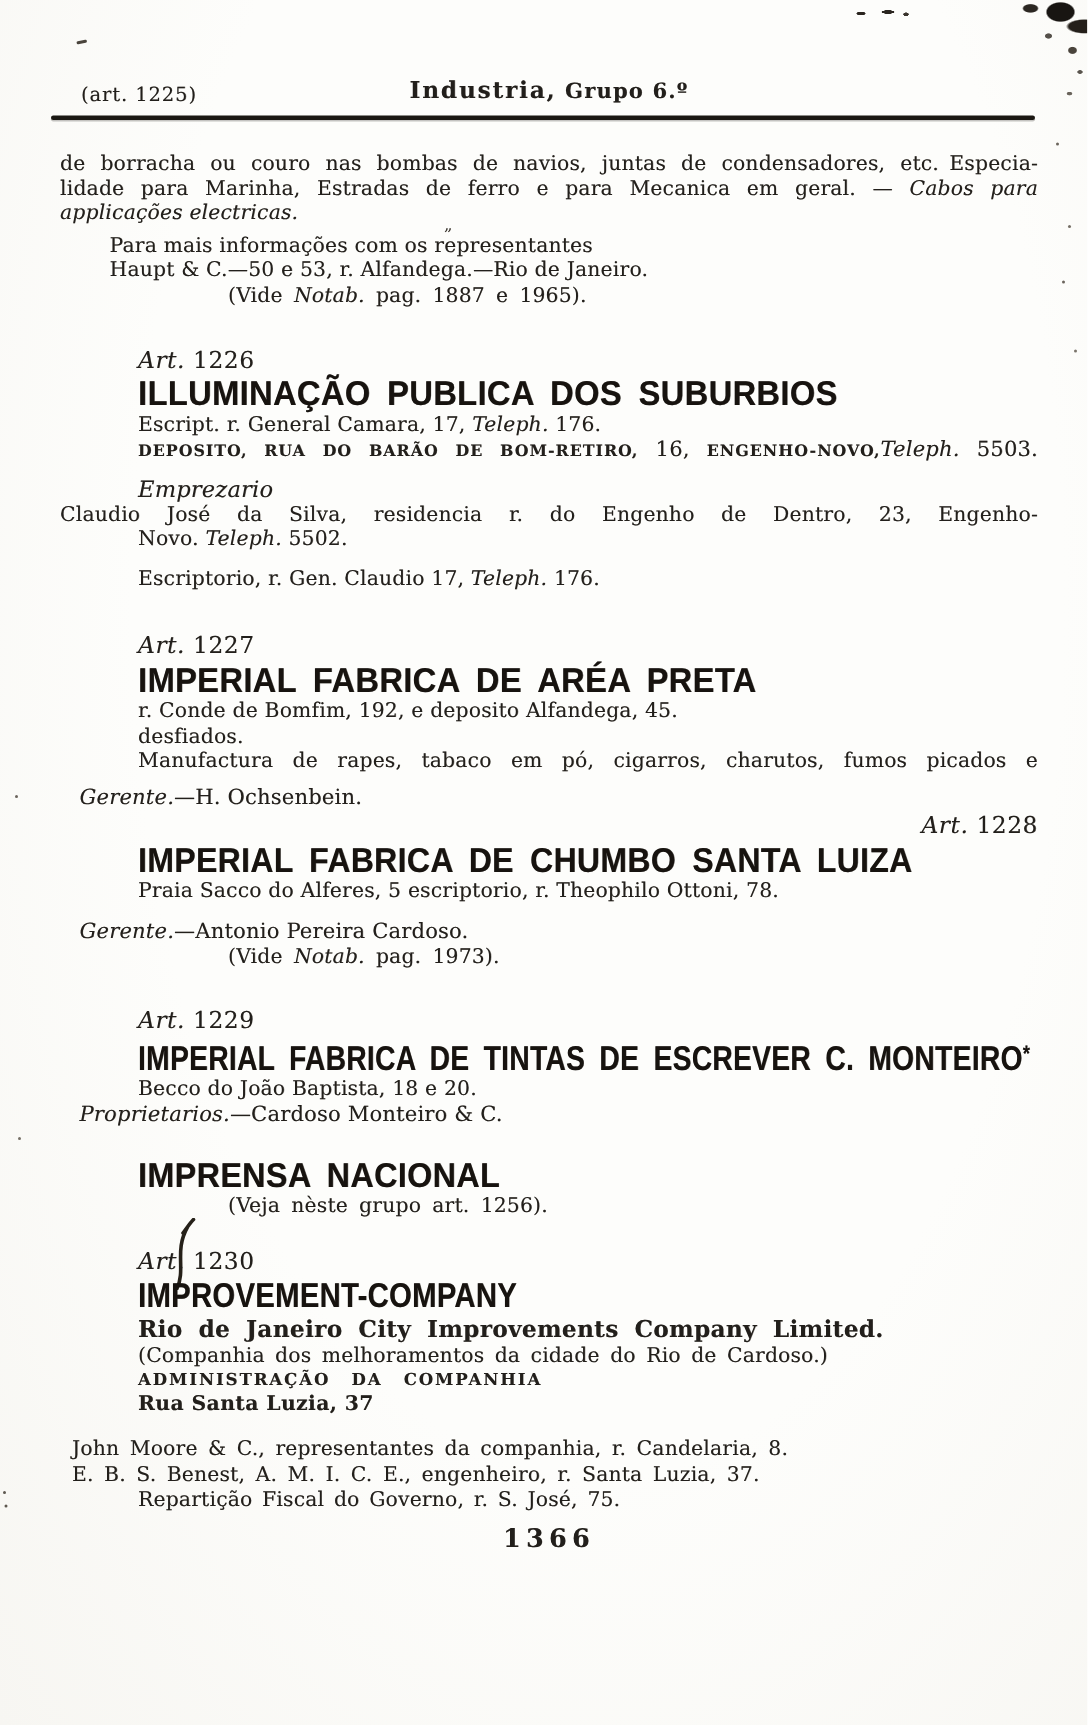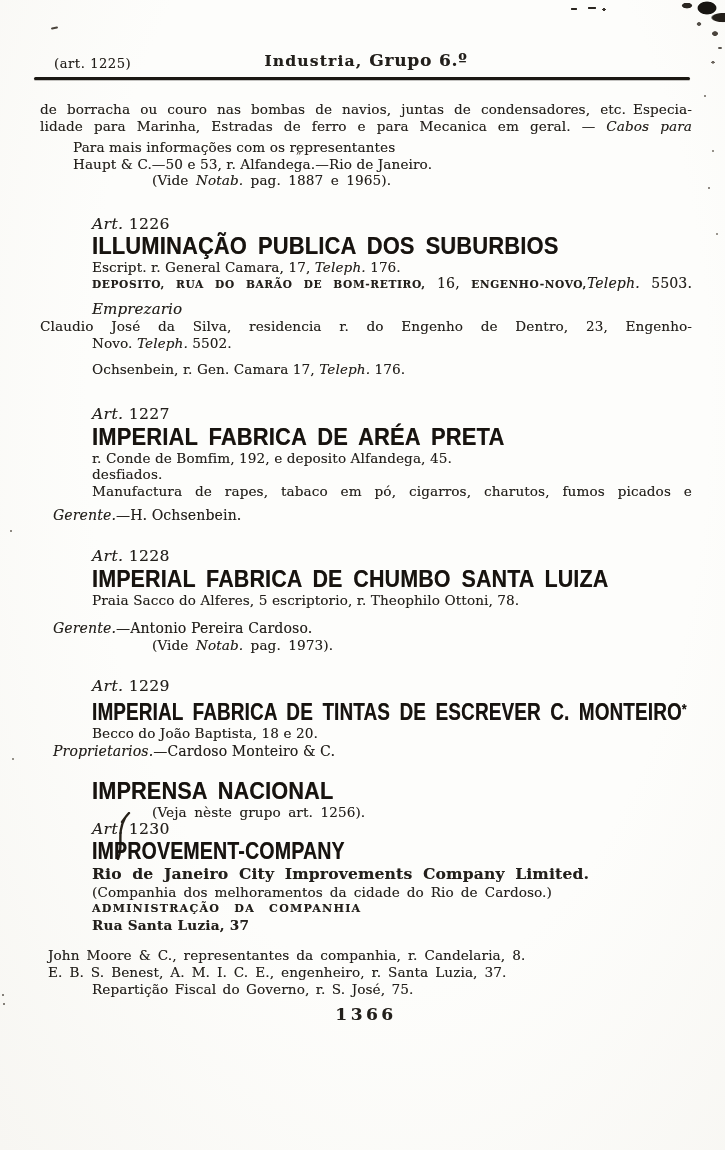--- a/index.html
+++ b/index.html
@@ -13,21 +13,21 @@
   }
   .content {
     position:absolute; left:40px; top:52px; width:652px;
     font-size:13.5px; line-height:16.5px; letter-spacing:0.15px;
     text-shadow:0.2px 0.2px 0.3px rgba(35,28,20,0.45);
   }
   .hdr { position:relative; height:22px; font-size:13px; }
   .hdr-left { position:absolute; left:14px; top:4px; letter-spacing:0.6px; }
   .hdr-center { position:absolute; left:0; width:100%; top:0; text-align:center; }
   .hdr-main { font-weight:bold; font-size:15.5px; letter-spacing:1.2px; }
-  .hdr-sub { font-weight:bold; font-size:17px; letter-spacing:0.8px; }
+  .hdr-sub { font-weight:bold; font-size:14px; letter-spacing:0.8px; }
   .rule { margin:3px 0 0 -6px; width:656px; height:3px; background:#1b1813; border-radius:1.5px; box-shadow:0 1px 0 rgba(27,24,19,0.25); }
   .j { text-align:justify; text-align-last:justify; }
   .i1 { margin-left:33px; }
   .i2 { margin-left:52px; }
   .i3 { margin-left:112px; }
   .hang { margin-left:13px; }
   .it { font-style:italic; }
   .b { font-weight:normal; }
   .sc { font-size:10.5px; font-weight:bold; letter-spacing:0.7px; }
   .artlbl { margin-left:52px; font-size:15.5px; line-height:18px; letter-spacing:0.4px; }
@@ -93,67 +93,68 @@
 
     <div class="hdr">
       <span class="hdr-left">(art. 1225)</span>
       <span class="hdr-center"><span class="hdr-main">Industria,</span><span class="hdr-sub"> Grupo 6.º</span></span>
     </div>
     <div class="rule"></div>
 
     <div style="margin-top:21px;">
       <div class="j">de borracha ou couro nas bombas de navios, juntas de condensadores, etc. Especia-</div>
       <div class="j"><span>lidade para Marinha, Estradas de ferro e para Mecanica em geral. — </span><span class="it">Cabos para</span></div>
+      <div class="it">applicações electricas.</div>
     </div>
     <div class="i1" style="margin-top:5px;">Para mais informações com os representantes</div>
     <div class="i1">Haupt &amp; C.—50 e 53, r. Alfandega.—Rio de Janeiro.</div>
     <div class="i3 vide"><span>(Vide </span><span class="it">Notab.</span><span> pag. 1887 e 1965).</span></div>
 
     <div>
       <div class="artlbl" style="margin-top:26px;"><span class="it">Art.</span><span> 1226</span></div>
       <div class="bigh" style="--sx:0.95; margin-top:1px;">ILLUMINAÇÃO PUBLICA DOS SUBURBIOS</div>
       <div class="i2"><span>Escript. r. General Camara, 17, </span><span class="it">Teleph.</span><span> 176.</span></div>
       <div class="i2 j" style="line-height:17px;"><span class="sc">DEPOSITO, RUA DO BARÃO DE BOM-RETIRO,</span><span class="tel-num"> 16, </span><span class="sc">ENGENHO-NOVO,</span><span class="it tel-num">Teleph.</span><span class="tel-num"> 5503.</span></div>
       <div class="emprez" style="margin-top:7px;">Emprezario</div>
       <div class="j">Claudio José da Silva, residencia r. do Engenho de Dentro, 23, Engenho-</div>
       <div class="i2"><span>Novo. </span><span class="it">Teleph.</span><span> 5502.</span></div>
-      <div class="i2" style="margin-top:10px;"><span>Ochsenbein, r. Gen. Camara 17, </span><span class="it">Teleph.</span><span> 176.</span></div>
+      <div class="i2" style="margin-top:10px;"><span>Escriptorio, r. Gen. Claudio 17, </span><span class="it">Teleph.</span><span> 176.</span></div>
     </div>
 
     <div>
       <div class="artlbl" style="margin-top:27px;"><span class="it">Art.</span><span> 1227</span></div>
       <div class="bigh" style="--sx:0.95; margin-top:2px;">IMPERIAL FABRICA DE ARÉA PRETA</div>
       <div class="i2">r. Conde de Bomfim, 192, e deposito Alfandega, 45.</div>
       <div class="i2">desfiados.</div>
       <div class="i2 j">Manufactura de rapes, tabaco em pó, cigarros, charutos, fumos picados e</div>
       <div class="hang gline" style="margin-top:7px;"><span class="it">Gerente.</span><span>—H. Ochsenbein.</span></div>
     </div>
 
     <div>
-      <div class="artlbl" style="margin-top:23px;"><span class="it">Art.</span><span> 1228</span></div>
+      <div class="artlbl" style="text-align:right;"><span class="it">Art.</span><span> 1228</span></div>
       <div class="bigh" style="--sx:0.93; margin-top:2px;">IMPERIAL FABRICA DE CHUMBO SANTA LUIZA</div>
       <div class="i2">Praia Sacco do Alferes, 5 escriptorio, r. Theophilo Ottoni, 78.</div>
       <div class="hang gline" style="margin-top:10px;"><span class="it">Gerente.</span><span>—Antonio Pereira Cardoso.</span></div>
       <div class="i3 vide"><span>(Vide </span><span class="it">Notab.</span><span> pag. 1973).</span></div>
     </div>
 
     <div>
       <div class="artlbl" style="margin-top:24px;"><span class="it">Art.</span><span> 1229</span></div>
       <div class="bigh" style="--sx:0.82; margin-top:1px;"><span>IMPERIAL FABRICA DE TINTAS DE ESCREVER C. MONTEIRO</span><span class="star">*</span></div>
       <div class="i2">Becco do João Baptista, 18 e 20.</div>
       <div class="hang gline"><span class="it">Proprietarios.</span><span>—Cardoso Monteiro &amp; C.</span></div>
     </div>
 
     <div>
       <div class="bigh" style="--sx:0.94; margin-top:19px;">IMPRENSA NACIONAL</div>
       <div class="i3 vide">(Veja nèste grupo art. 1256).</div>
     </div>
 
     <div>
-      <div class="artlbl" style=""><span class="it">Art.</span><span> 1230</span></div>
+      <div class="artlbl" style="margin-top:19px;"><span class="it">Art.</span><span> 1230</span></div>
       <div class="bigh" style="--sx:0.85; margin-top:1px;">IMPROVEMENT-COMPANY</div>
       <div class="subtitle">Rio de Janeiro City Improvements Company Limited.</div>
       <div class="paren2">(Companhia dos melhoramentos da cidade do Rio de Cardoso.)</div>
       <div class="admin">ADMINISTRAÇÃO DA COMPANHIA</div>
       <div class="street">Rua Santa Luzia, 37</div>
       <div class="repline" style="margin-top:13px;"><span class="b">John Moore &amp; C.,</span><span> representantes da companhia, r. Candelaria, 8.</span></div>
       <div class="repline"><span class="b">E. B. S. Benest, A. M. I. C. E.,</span><span> engenheiro, r. Santa Luzia, 37.</span></div>
       <div class="fiscal">Repartição Fiscal do Governo, r. S. José, 75.</div>
     </div>
 

